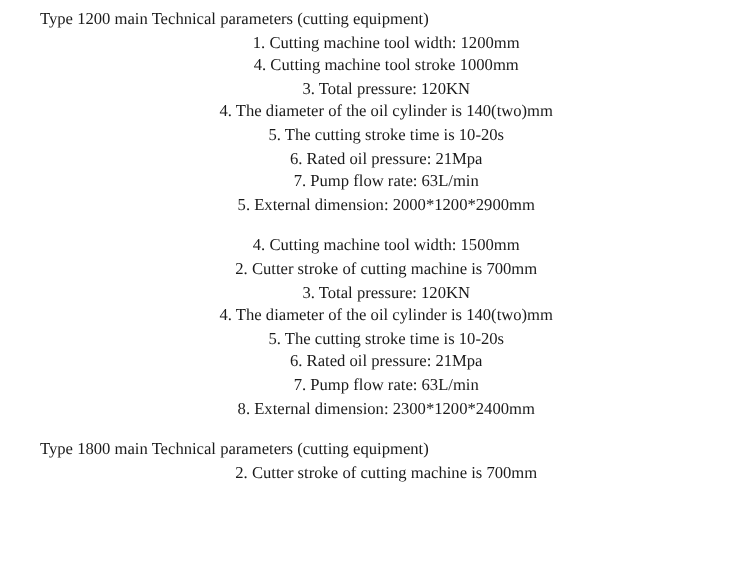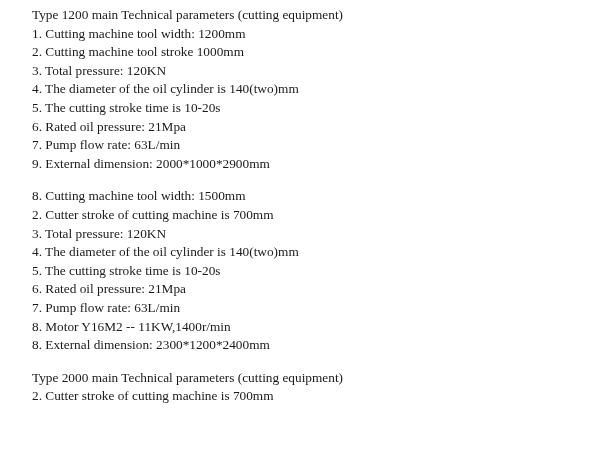--- a/index.html
+++ b/index.html
@@ -28,50 +28,50 @@
   }
   .heading {
     font-size: 13.3px;
     line-height: 18.6px;
     white-space: nowrap;
   }
   .line {
     font-size: 13.3px;
     line-height: 18.6px;
     white-space: nowrap;
+    text-align: center;
   }
 </style>
 </head>
 <body>
 
 <div class="page">
 
   <div class="block">
     <div class="heading">Type 1200 main Technical parameters (cutting equipment)</div>
     <div class="line">1. Cutting machine tool width: 1200mm</div>
-    <div class="line">2. Cutting machine tool stroke 1000mm</div>
+    <div class="line">4. Cutting machine tool stroke 1000mm</div>
     <div class="line">3. Total pressure: 120KN</div>
     <div class="line">4. The diameter of the oil cylinder is 140(two)mm</div>
     <div class="line">5. The cutting stroke time is 10-20s</div>
     <div class="line">6. Rated oil pressure: 21Mpa</div>
     <div class="line">7. Pump flow rate: 63L/min</div>
-    <div class="line">9. External dimension: 2000*1000*2900mm</div>
+    <div class="line">5. External dimension: 2000*1200*2900mm</div>
   </div>
 
   <div class="block">
-    <div class="line">8. Cutting machine tool width: 1500mm</div>
+    <div class="line">4. Cutting machine tool width: 1500mm</div>
     <div class="line">2. Cutter stroke of cutting machine is 700mm</div>
     <div class="line">3. Total pressure: 120KN</div>
     <div class="line">4. The diameter of the oil cylinder is 140(two)mm</div>
     <div class="line">5. The cutting stroke time is 10-20s</div>
     <div class="line">6. Rated oil pressure: 21Mpa</div>
     <div class="line">7. Pump flow rate: 63L/min</div>
-    <div class="line">8. Motor Y16M2 -- 11KW,1400r/min</div>
     <div class="line">8. External dimension: 2300*1200*2400mm</div>
   </div>
 
   <div class="block">
-    <div class="heading">Type 2000 main Technical parameters (cutting equipment)</div>
+    <div class="heading">Type 1800 main Technical parameters (cutting equipment)</div>
     <div class="line">2. Cutter stroke of cutting machine is 700mm</div>
 
   </div>
 
 </div>
 
 </body></html>

